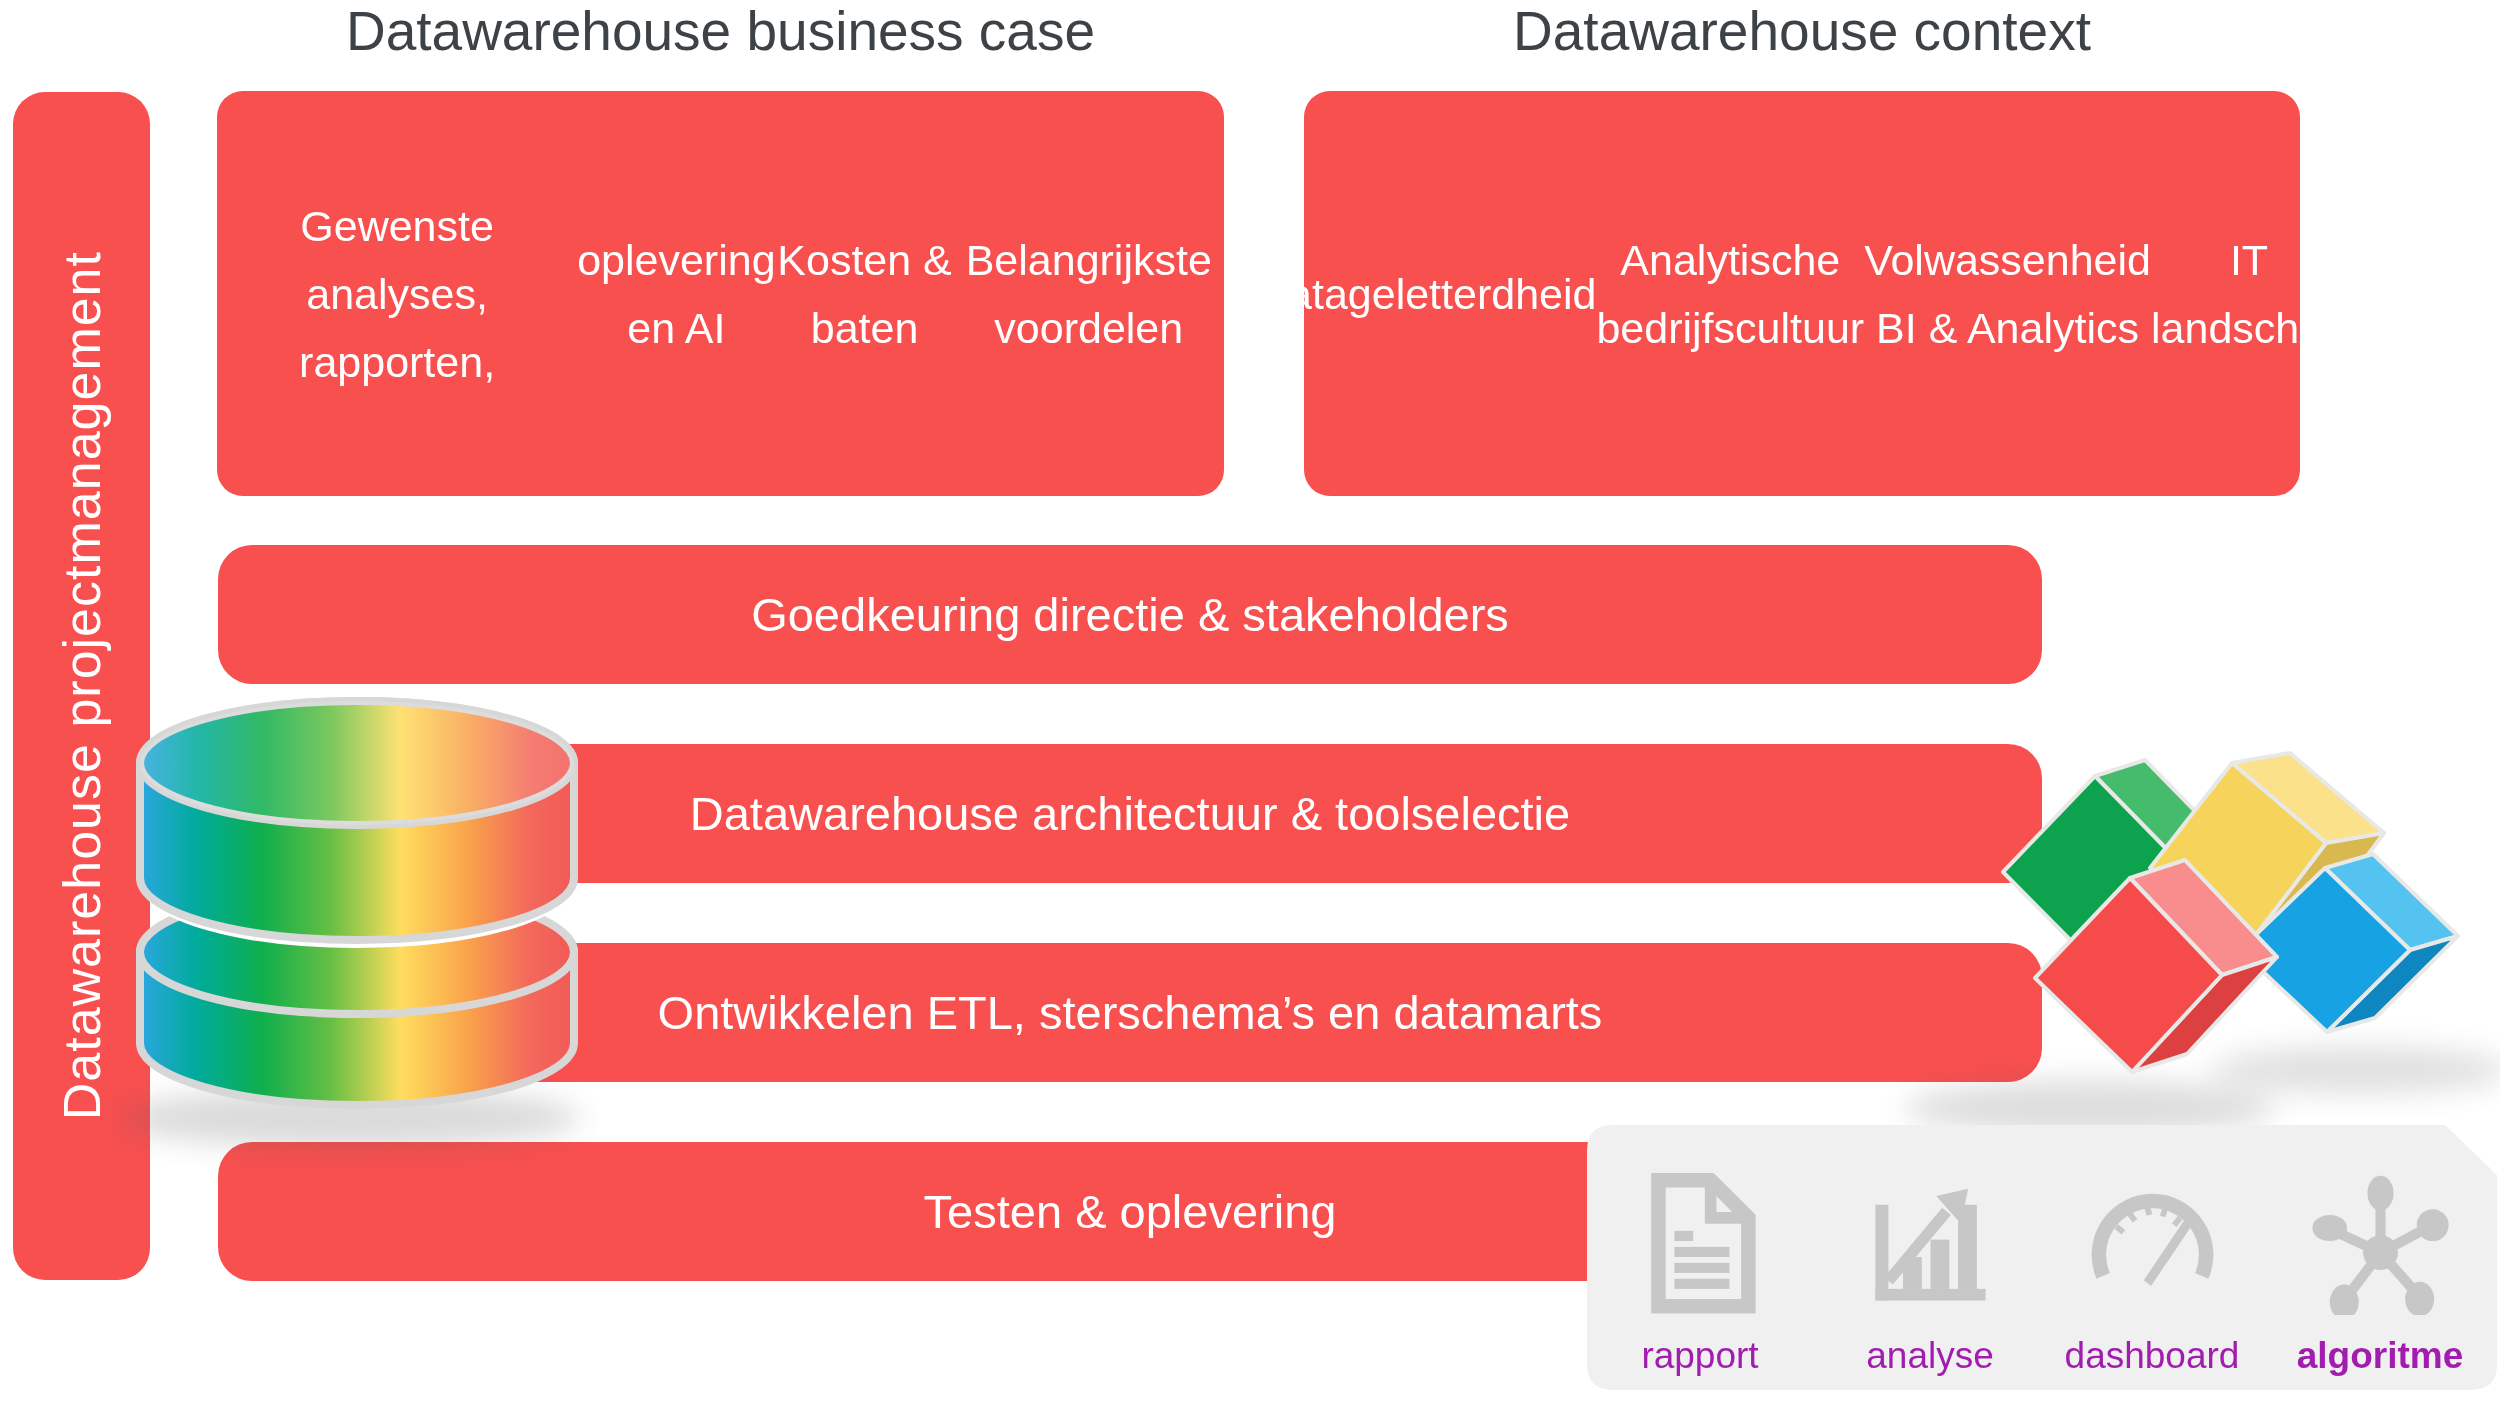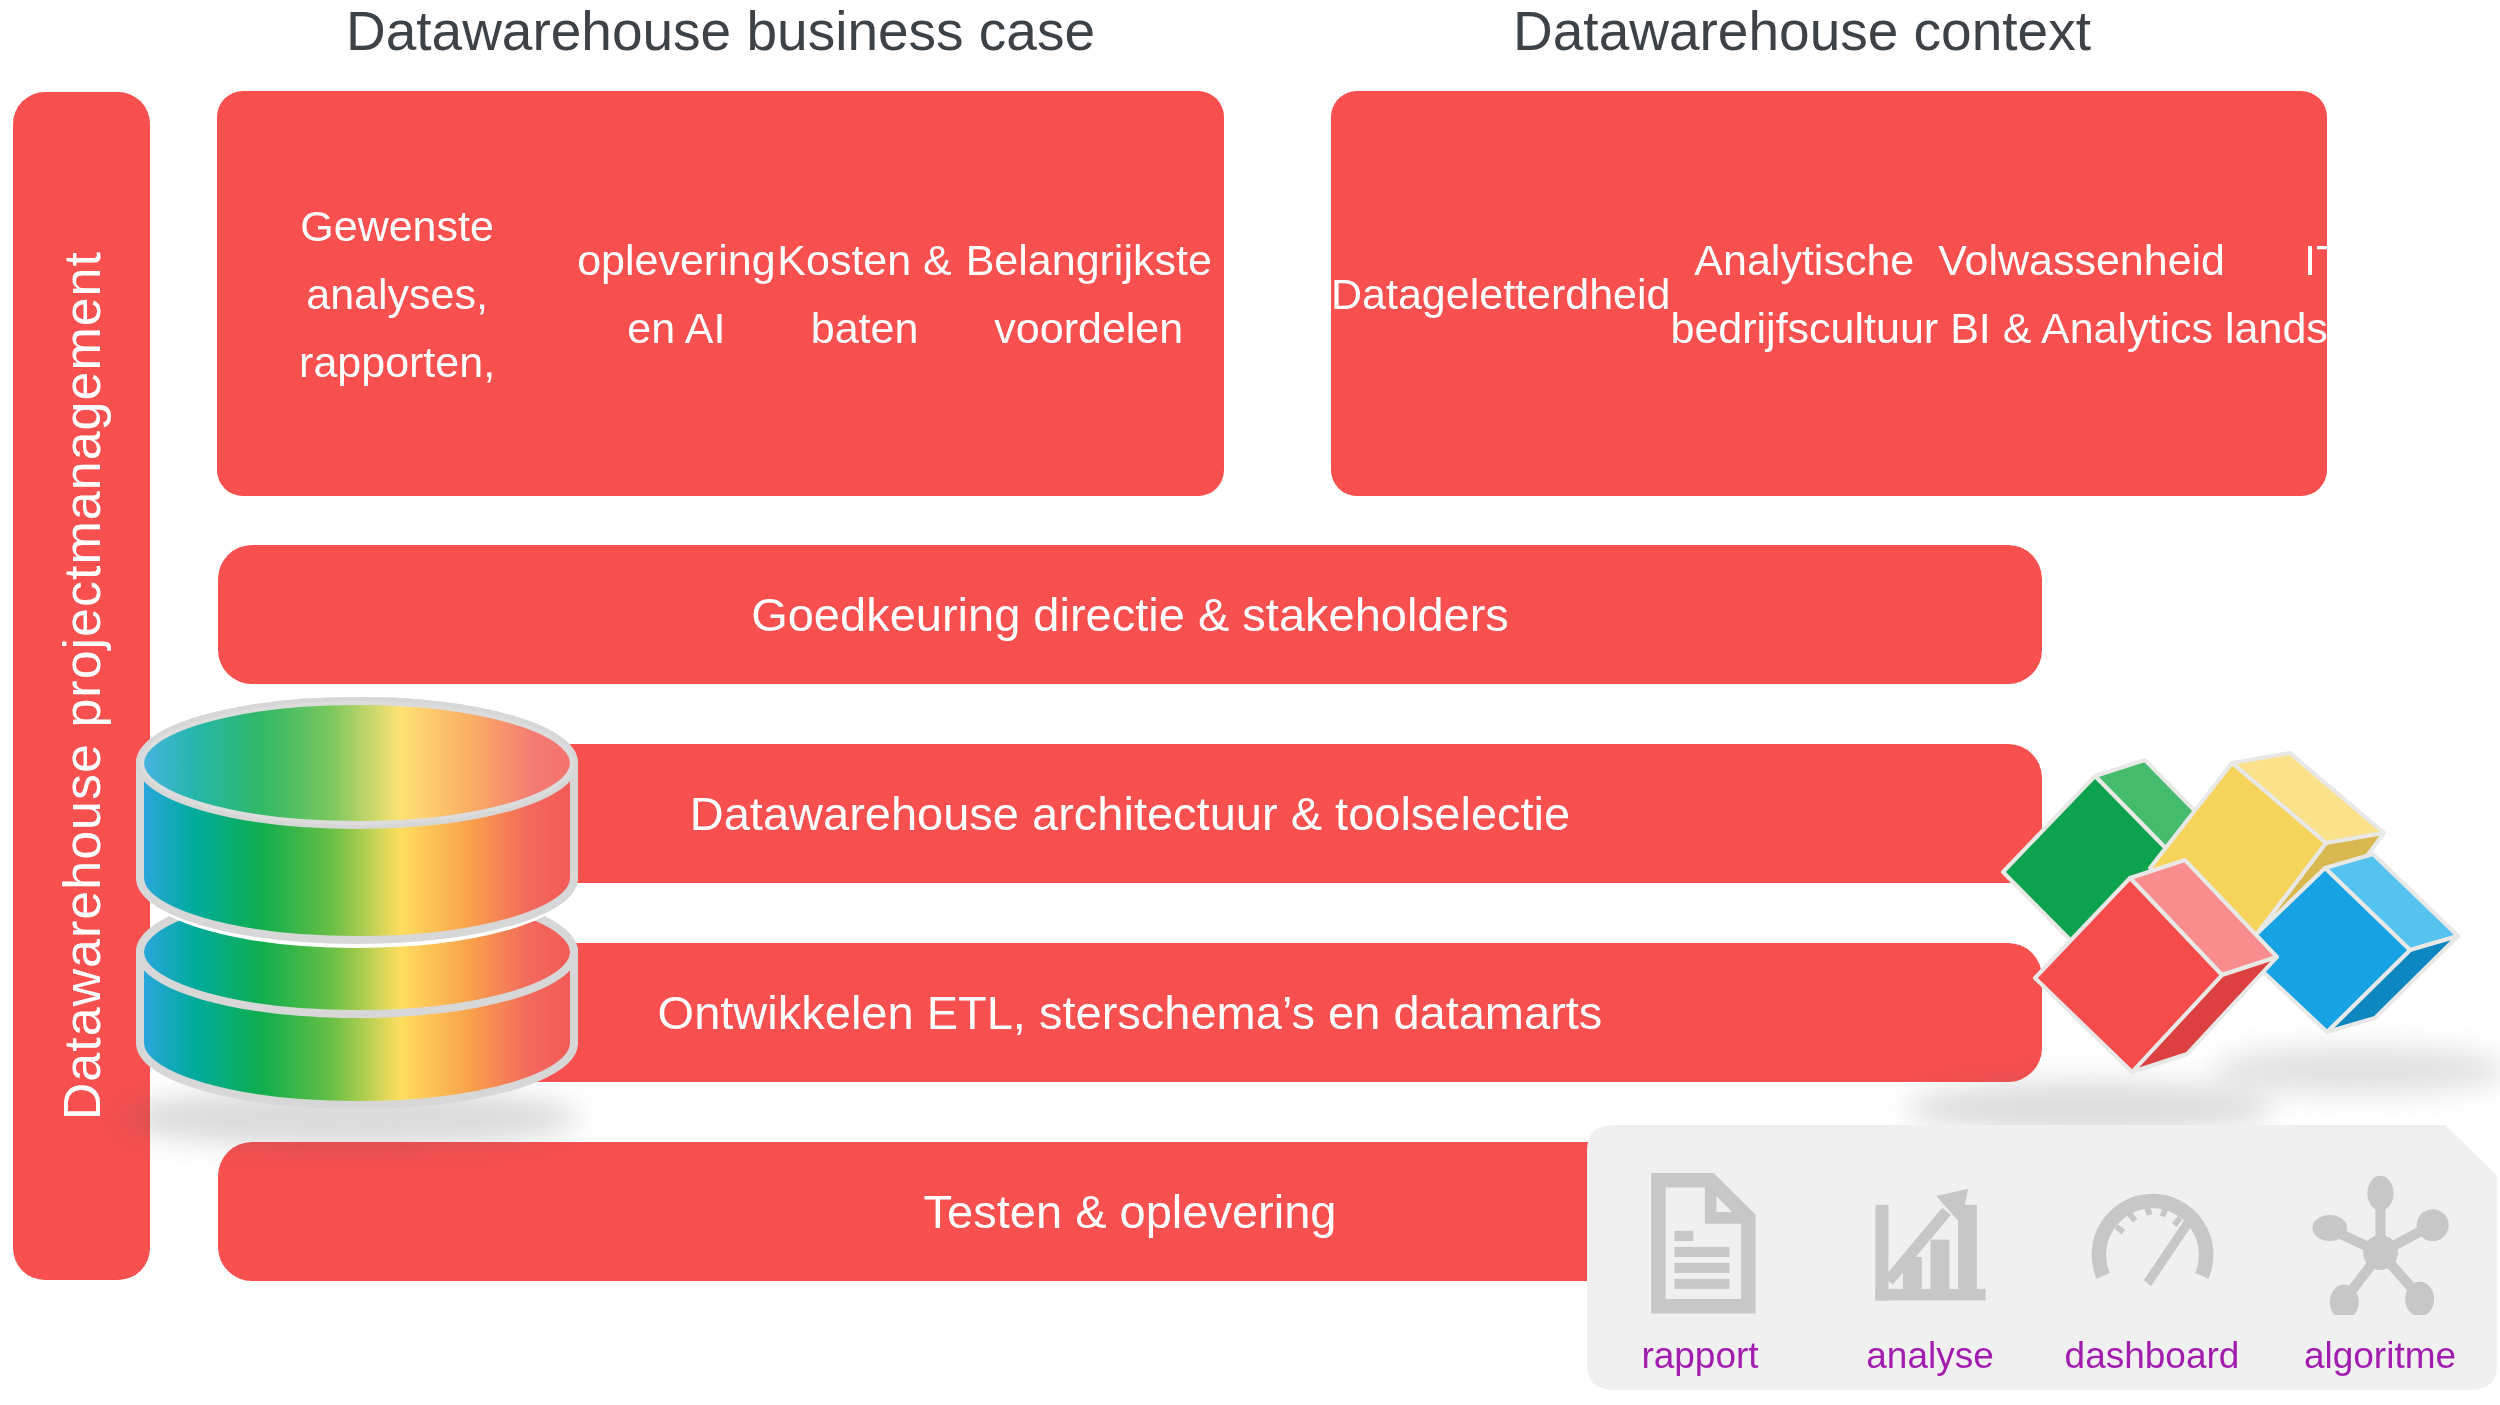--- a/index.html
+++ b/index.html
@@ -15,41 +15,41 @@
 
   #sidebar{position:absolute;left:13px;top:92px;width:137px;height:1188px;
            border-radius:32px;display:flex;align-items:center;justify-content:center;z-index:1;}
   #sidebar .vtext{writing-mode:vertical-rl;transform:rotate(180deg);
                   font-size:52px;letter-spacing:1px;white-space:nowrap;}
 
   .bigbox{position:absolute;top:91px;height:405px;border-radius:26px;z-index:1;
           display:flex;align-items:center;justify-content:center;
           font-size:43px;line-height:68px;text-align:center;}
   #box-business{left:217px;width:1007px;}
-  #box-context{left:1331px;width:996px;justify-content:space-between;}
+  #box-context{left:1304px;width:996px;}
 
   .banner{position:absolute;left:218px;width:1824px;height:139px;border-radius:34px;z-index:1;
           display:flex;align-items:center;justify-content:center;font-size:47px;white-space:nowrap;}
   #banner-approval{top:545px;}
   #banner-architecture{top:744px;}
   #banner-development{top:943px;}
   #banner-testing{top:1142px;}
 
   #decor{position:absolute;left:0;top:0;width:2500px;height:1405px;z-index:2;pointer-events:none;}
 
   #output-panel{position:absolute;left:1580px;top:1118px;width:920px;height:287px;z-index:3;}
   #panel-shape{position:absolute;left:0;top:0;width:920px;height:287px;}
 
   .panel-item{position:absolute;top:1170px;width:190px;z-index:4;text-align:center;}
   .panel-item svg{width:145px;height:145px;display:block;margin:0 auto;}
   .panel-item .lbl{display:block;margin-top:20px;font-size:37px;color:#a21caf;}
   #item-rapport{left:1605px;}
   #item-analyse{left:1835px;}
   #item-dashboard{left:2057px;}
-  #item-algoritme{left:2285px;}
+  #item-algoritme{left:2285px;font-weight:bold;}
 </style>
 </head>
 <body>
 
 <div class="title" id="title-left">Datawarehouse business case</div>
 <div class="title" id="title-right">Datawarehouse context</div>
 
 <div id="sidebar" class="red">
   <span class="vtext">Datawarehouse projectmanagement</span>
 </div>

